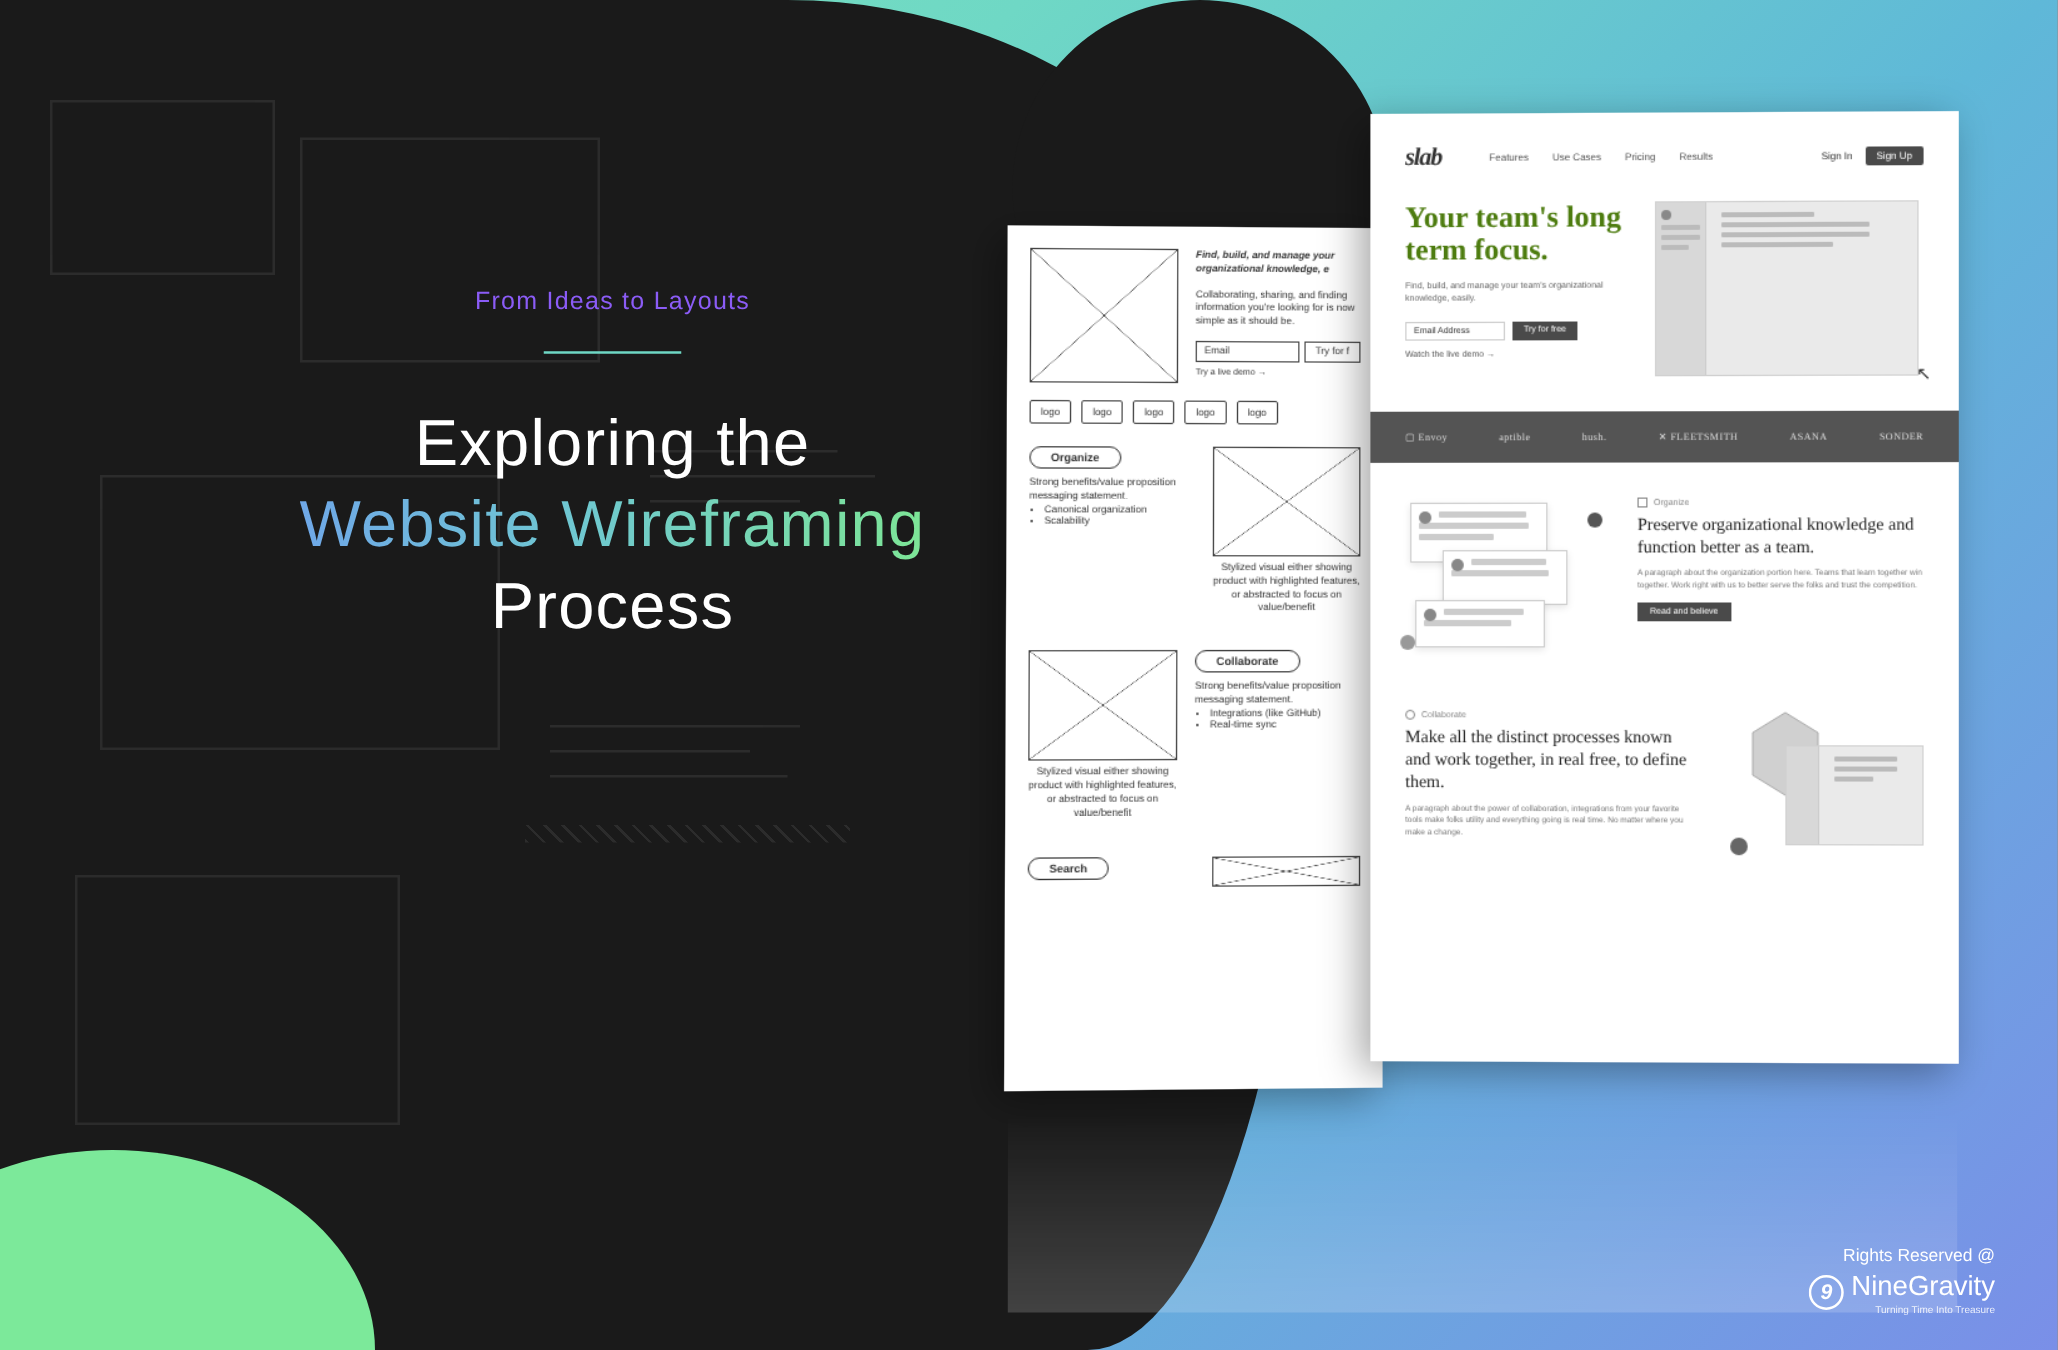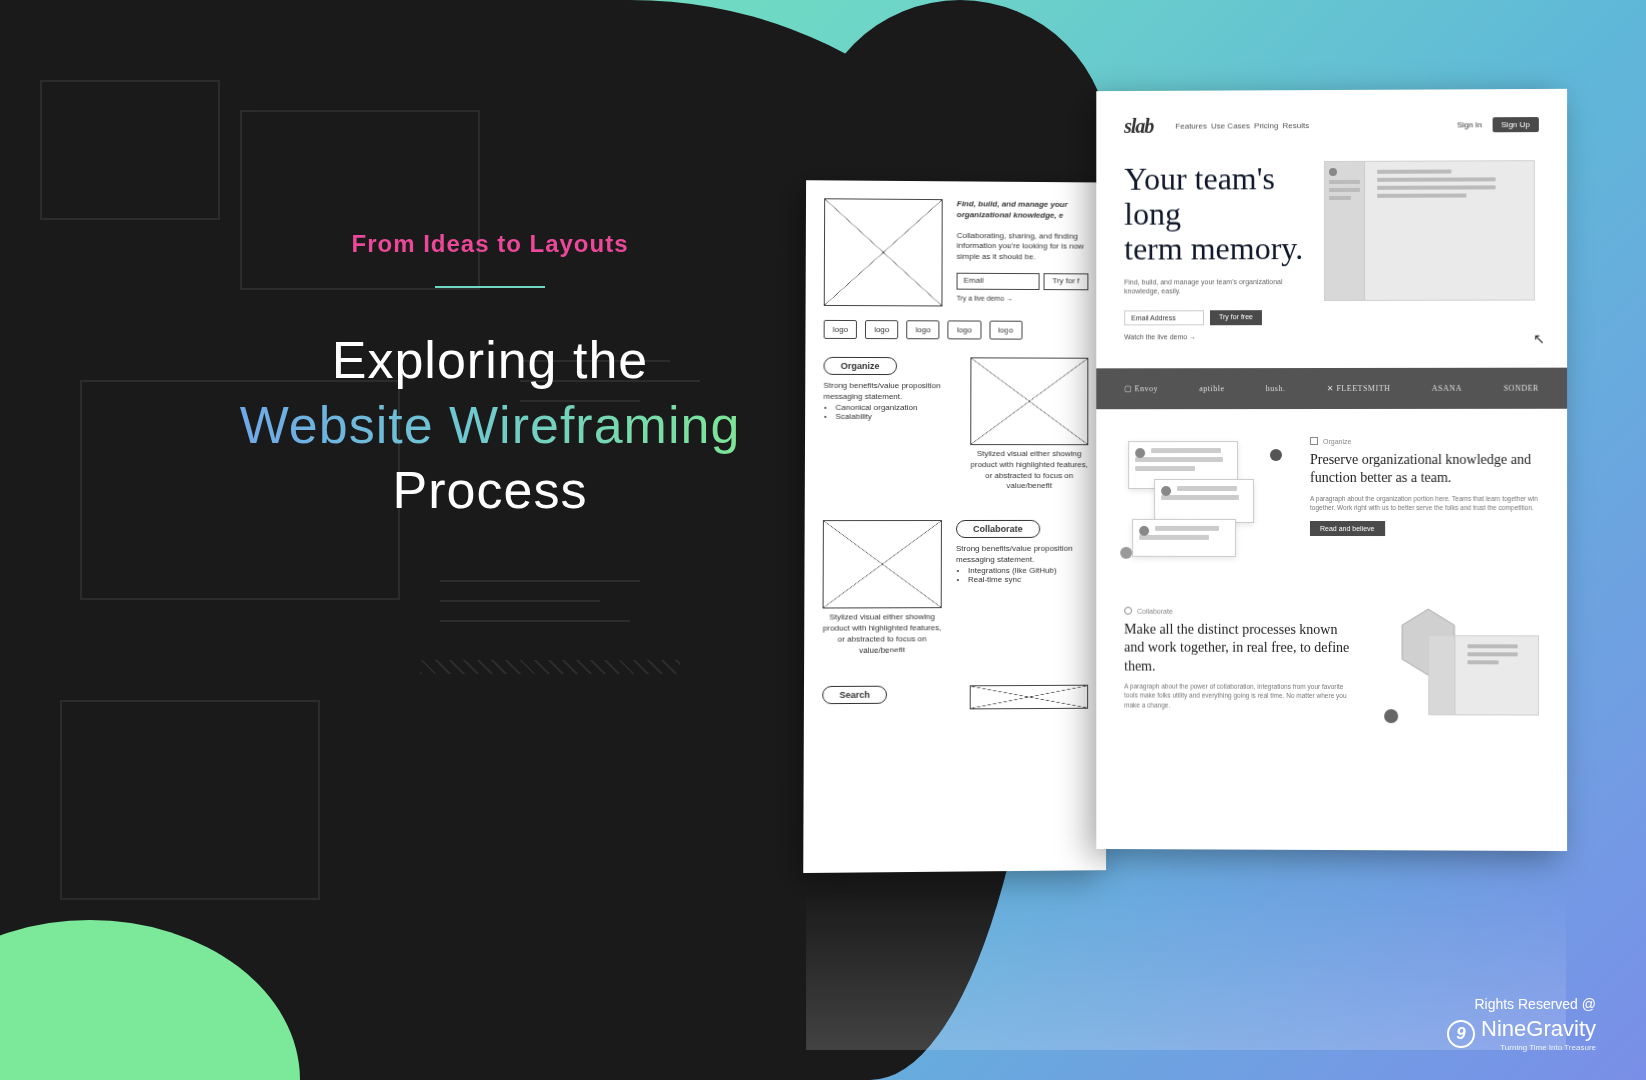--- a/index.html
+++ b/index.html
@@ -48,21 +48,21 @@
     width:420px; height:320px; border-radius:50%;
     background:#7ce99a;
   }
 
   
   .headline {
     position:absolute; left:170px; top:230px; width:640px;
     text-align:center; color:#fff;
   }
   .headline .pre {
-    font-size:24px; font-weight:700; color:#ec4899; letter-spacing:1px;
+    font-size:20px; font-weight:400; color:#8b5cf6; letter-spacing:1px;
   }
   .headline .rule {
     width:110px; height:2px; background:#6fd8c5; margin:28px auto 40px;
   }
   .headline .main {
     font-size:52px; font-weight:400; line-height:1.25; letter-spacing:1px;
   }
   .headline .grad {
     background: linear-gradient(90deg,#6fa8e8 0%, #6fc8d0 45%, #7de596 100%);
     -webkit-background-clip:text; background-clip:text; color:transparent;
@@ -105,26 +105,26 @@
   .wf-demo { font-size:7px; margin-top:4px; }
   .wf-logos { display:flex; gap:8px; margin:12px 0 18px; }
   .wf-logo { border:1px solid #444; padding:4px 8px; font-size:8px; border-radius:2px; }
   .wf-pill { border:1.5px solid #333; padding:3px 16px; border-radius:14px; font-size:9px; font-weight:bold; display:inline-block; margin-bottom:6px; }
   .wf-ul { margin-left:12px; font-size:8px; }
   .wf-ul li { list-style:disc; }
 
   
   .hf-nav { display:flex; align-items:center; justify-content:space-between; font-family:Arial, sans-serif; font-size:8px; margin-bottom:24px; }
   .hf-logo { font-family: Georgia, serif; font-style:italic; font-weight:bold; font-size:20px; letter-spacing:-1px; }
-  .hf-navlinks { display:flex; gap:4px; color:#555; }
+  .hf-navlinks { display:flex; gap:19px; color:#555;margin-left:16px; }
   .hf-navr { display:flex; gap:10px; align-items:center; }
   .hf-signup { background:#4a4a4a; color:#fff; padding:3px 9px; border-radius:2px; }
   .hf-hero { display:flex; gap:20px; }
   .hf-hero-l { width:180px; }
-  .hf-h1 { font-size:32px; line-height:1.1; font-weight:400; color:#0f172a; }
+  .hf-h1 { font-size:24px; line-height:1.1; font-weight:700; color:#4d7c0f; }
   .hf-sub { font-size:7px; color:#666; margin:10px 0 14px; line-height:1.4; font-family:Arial,sans-serif; }
   .hf-cta { display:flex; gap:6px; margin-bottom:8px; }
   .hf-in { border:1px solid #ccc; padding:3px 6px; font-size:7px; font-family:Arial,sans-serif; width:80px; }
   .hf-go { background:#4a4a4a; color:#fff; padding:3px 9px; font-size:7px; font-family:Arial,sans-serif; }
   .hf-demo { font-size:7px; color:#555; font-family:Arial,sans-serif; }
   .hf-shot { background:#eaeaea; border:1px solid #d0d0d0; position:relative; }
   .hf-shot-main { width:210px; height:140px; }
   .hf-shot-side { position:absolute; left:0; top:0; width:40px; height:100%; background:#d8d8d8; border-right:1px solid #ccc; padding:6px 4px; }
   .hf-shot-dot { width:8px; height:8px; border-radius:50%; background:#888; margin-bottom:4px; }
   .hf-shot-line { height:4px; background:#bbb; margin-bottom:4px; border-radius:1px; }
@@ -278,21 +278,21 @@
       <div class="hf-navr">
         <span>Sign In</span>
         <span class="hf-signup">Sign Up</span>
       </div>
     </div>
 
     <div class="hf-hero">
       <div class="hf-hero-l">
         <div class="hf-h1">
           <span>Your team's long</span><br>
-          <span>term memory.</span>
+          <span>term focus.</span>
         </div>
         <div class="hf-sub">Find, build, and manage your team's organizational knowledge, easily.</div>
         <div class="hf-cta">
           <div class="hf-in">Email Address</div>
           <div class="hf-go">Try for free</div>
         </div>
         <div class="hf-demo">Watch the live demo →</div>
       </div>
       <div style="position:relative">
         <div class="hf-shot hf-shot-main">

